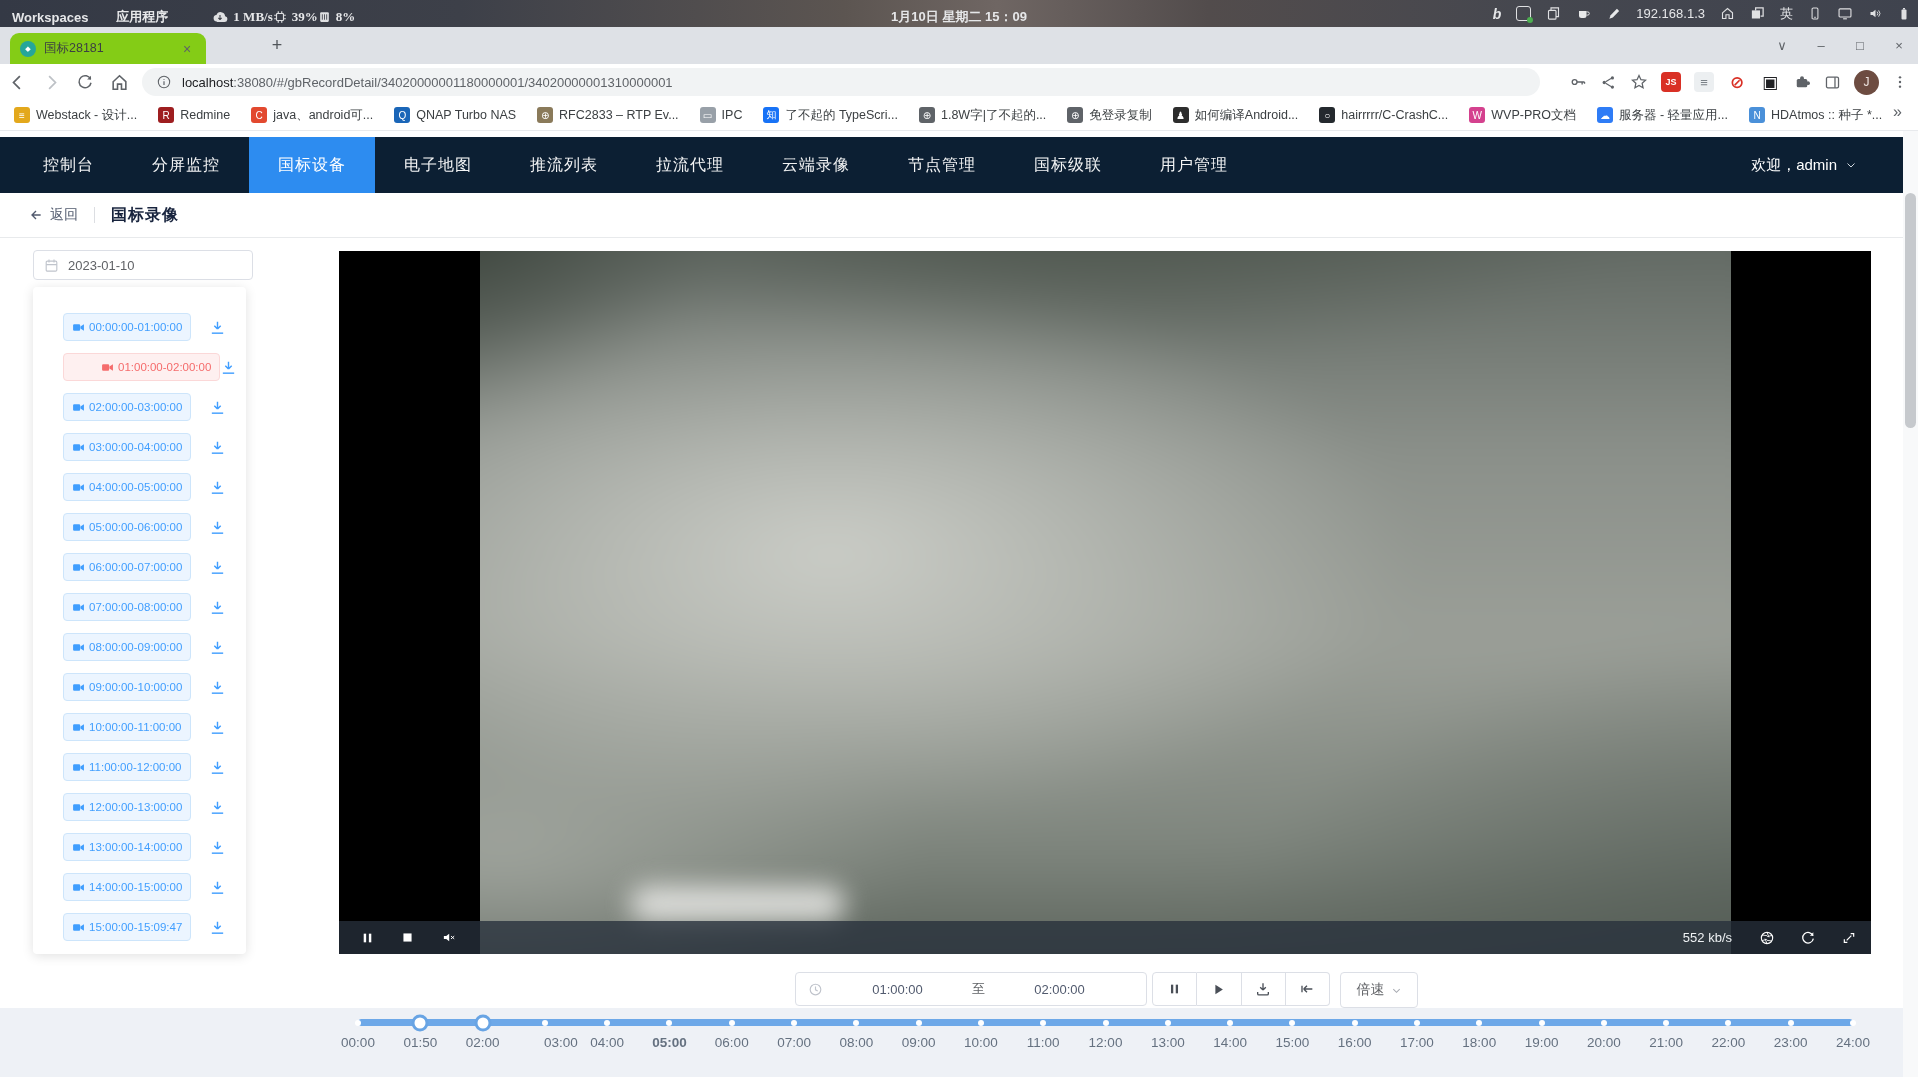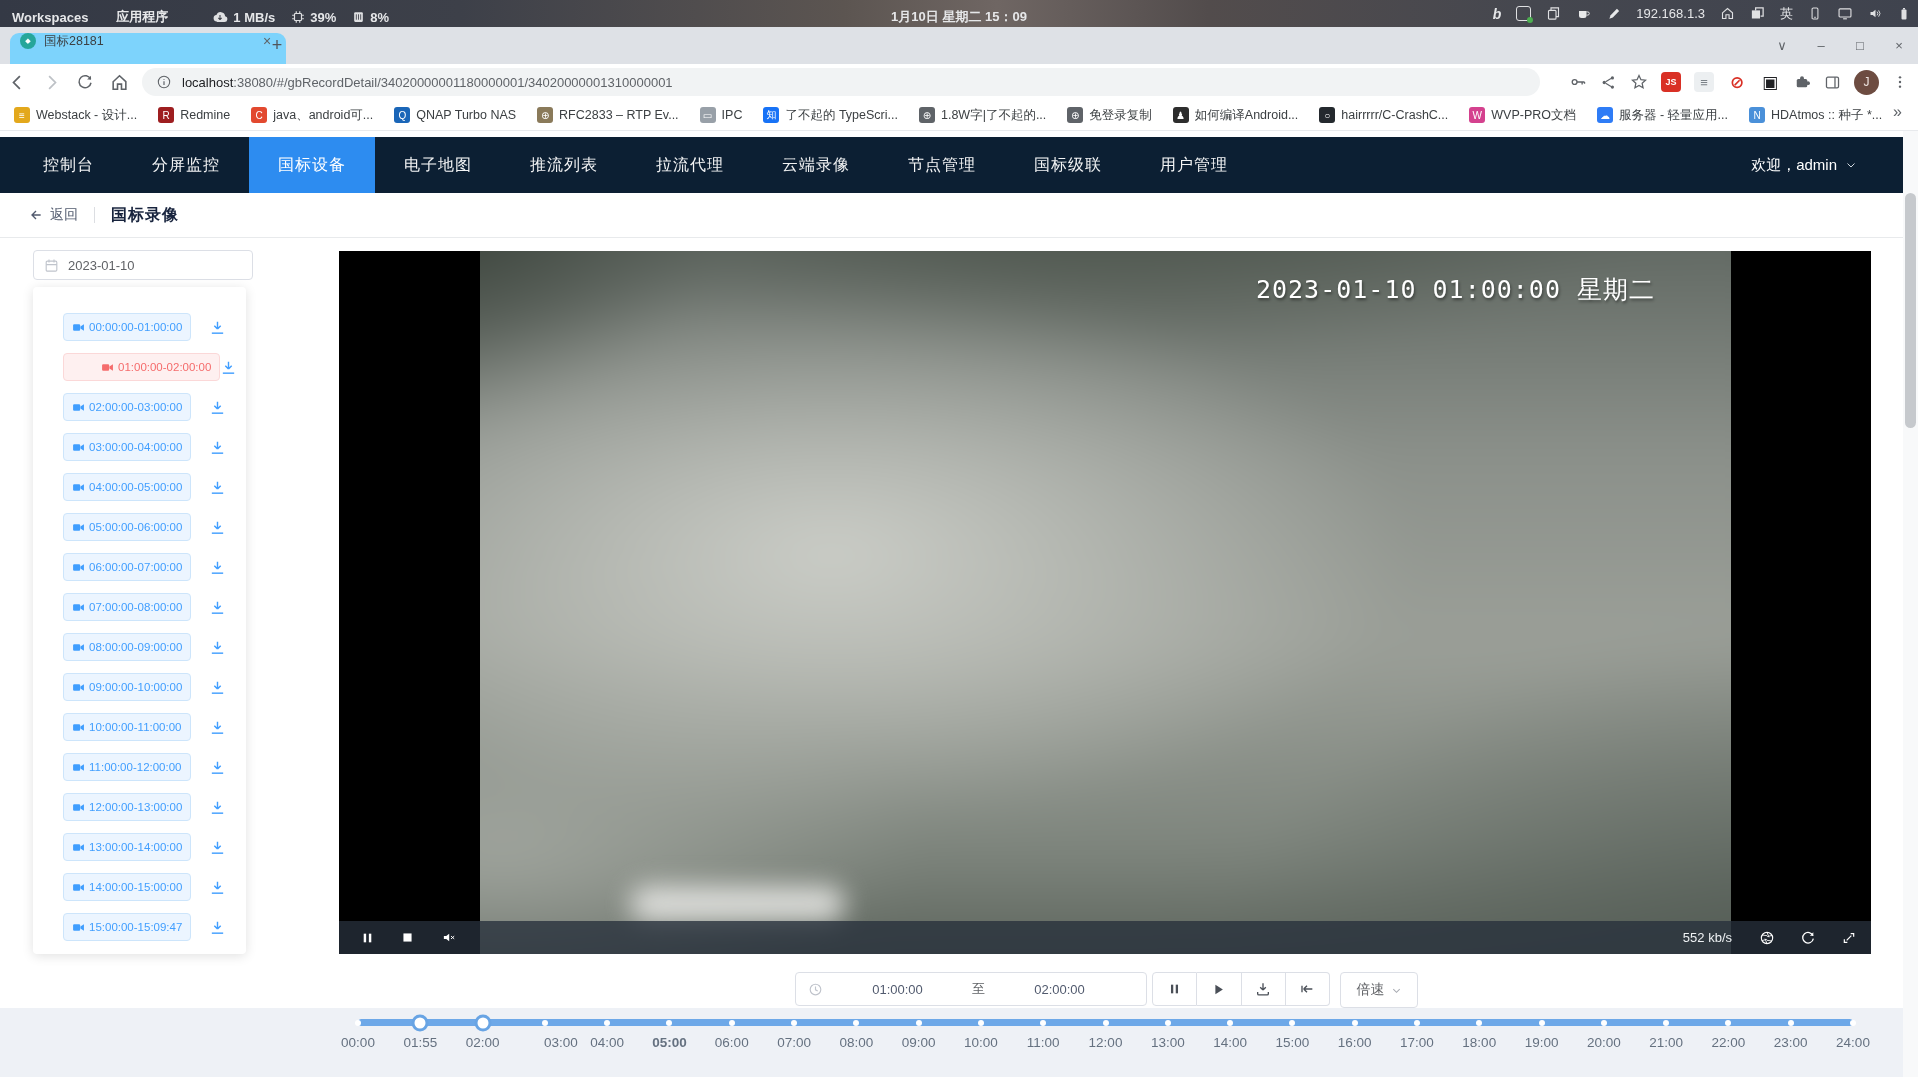--- a/index.html
+++ b/index.html
@@ -6,32 +6,32 @@
   .screen{position:relative;width:1918px;height:1077px;background:#fff;overflow:hidden;
           font-family:"Liberation Sans","DejaVu Sans",sans-serif;-webkit-font-smoothing:antialiased;}
   .abs{position:absolute;}
   svg{display:block;}
 
   
   .topbar{left:0;top:0;width:1918px;height:34px;display:flex;align-items:center;color:#e6e7e9;font-size:13px;
     background:linear-gradient(90deg,#343945 0%,#3d4049 24%,#5c5551 44%,#6f6663 52%,#524c4c 63%,#45474f 80%,#3f434e 100%);}
   .tb-left{display:flex;align-items:center;gap:28px;padding-left:12px;font-weight:bold;}
   .tb-stat{display:flex;align-items:center;gap:5px;font-weight:bold;}
-  .tb-stats{display:flex;align-items:center;gap:16px;margin-left:16px;}
+  .tb-stats{display:flex;align-items:center;margin-left:16px;font-family:Liberation Serif, serif;}
   .tb-clock{position:absolute;left:0;right:0;text-align:center;font-weight:bold;pointer-events:none;}
   .tb-right{position:absolute;right:8px;top:0;height:27px;display:flex;align-items:center;gap:15px;}
   .tb-bing{font-weight:bold;font-style:italic;font-size:14px;}
   .tb-appdot{position:relative;width:13px;height:13px;border:1.5px solid #dfe0e2;border-radius:3px;}
   .tb-appdot i{position:absolute;right:-3px;bottom:-3px;width:6px;height:6px;border-radius:50%;background:#4caf50;}
   .tb-ime{font-size:13px;}
 
   
   .tabbar{left:0;top:27px;width:1918px;height:37px;background:#dee1e6;}
-  .tab{position:absolute;left:10px;top:6px;width:276px;height:31px;background:#7dd3fc;border-radius:9px 9px 0 0;
-       display:flex;padding:0 10px;box-sizing:border-box;}
+  .tab{position:absolute;left:10px;top:6px;width:196px;height:31px;background:#84cc16;border-radius:9px 9px 0 0;
+       display:flex;align-items:center;padding:0 10px;box-sizing:border-box;}
   .favicon{width:16px;height:16px;border-radius:50%;background:#26a69a;color:#fff;font-size:7px;
            display:flex;align-items:center;justify-content:center;flex:none;}
   .tab-title{font-size:12.5px;color:#3c4043;margin-left:8px;flex:1;white-space:nowrap;overflow:hidden;}
   .tab-close{color:#5f6368;font-size:14px;width:18px;text-align:center;}
   .newtab{position:absolute;left:264px;top:5px;font-size:18px;color:#50555a;width:26px;height:26px;
           display:flex;align-items:center;justify-content:center;}
   .win-ctl{position:absolute;right:12px;top:0;height:37px;display:flex;align-items:center;gap:25px;color:#5f6368;font-size:13px;}
   .win-ctl span{width:14px;text-align:center;}
 
   
@@ -634,21 +634,20 @@
           </svg>
         </button>
       </div>
     </div>
 
   <div class="abs video">
     <div class="vimg">
       <div class="vblur"></div>
       <div class="smudge"></div>
     </div>
-    <div class="osd">2023-01-10 01:00:00 星期二</div>
     <div class="vbar">
       <div class="vbar-left">
         <svg class="vico" width="13" height="14" viewBox="0 0 24 24">
             <rect x="5" y="4" width="4.5" height="16" fill="#fff"></rect>
             <rect x="14.5" y="4" width="4.5" height="16" fill="#fff"></rect>
           </svg>
         <svg class="vico" width="13" height="13" viewBox="0 0 24 24">
             <rect x="4.5" y="4.5" width="15" height="15" fill="#fff"></rect>
           </svg>
         <svg class="vico" width="17" height="15" viewBox="0 0 24 24">
@@ -745,21 +744,21 @@
       <span class="tick-dot" style="left: 100%;"></span>
     </div>
   <div class="abs handles">
 
   <span class="handle" style="left: 4.167%;"></span>
       <span class="handle" style="left: 8.333%;"></span>
     </div>
   <div class="abs tlabels">
 
   <span class="tlabel" style="left: 0%;">00:00</span>
-      <span class="tlabel" style="left: 4.167%;">01:55</span>
+      <span class="tlabel" style="left: 4.167%;">01:50</span>
       <span class="tlabel" style="left: 8.333%;">02:00</span>
       <span class="tlabel" style="left: 12.5%; margin-left: 16px;">03:00</span>
       <span class="tlabel" style="left: 16.667%;">04:00</span>
       <span class="tlabel" style="left: 20.833%; font-weight: bold;">05:00</span>
       <span class="tlabel" style="left: 25%;">06:00</span>
       <span class="tlabel" style="left: 29.167%;">07:00</span>
       <span class="tlabel" style="left: 33.333%;">08:00</span>
       <span class="tlabel" style="left: 37.5%;">09:00</span>
       <span class="tlabel" style="left: 41.667%;">10:00</span>
       <span class="tlabel" style="left: 45.833%;">11:00</span>

